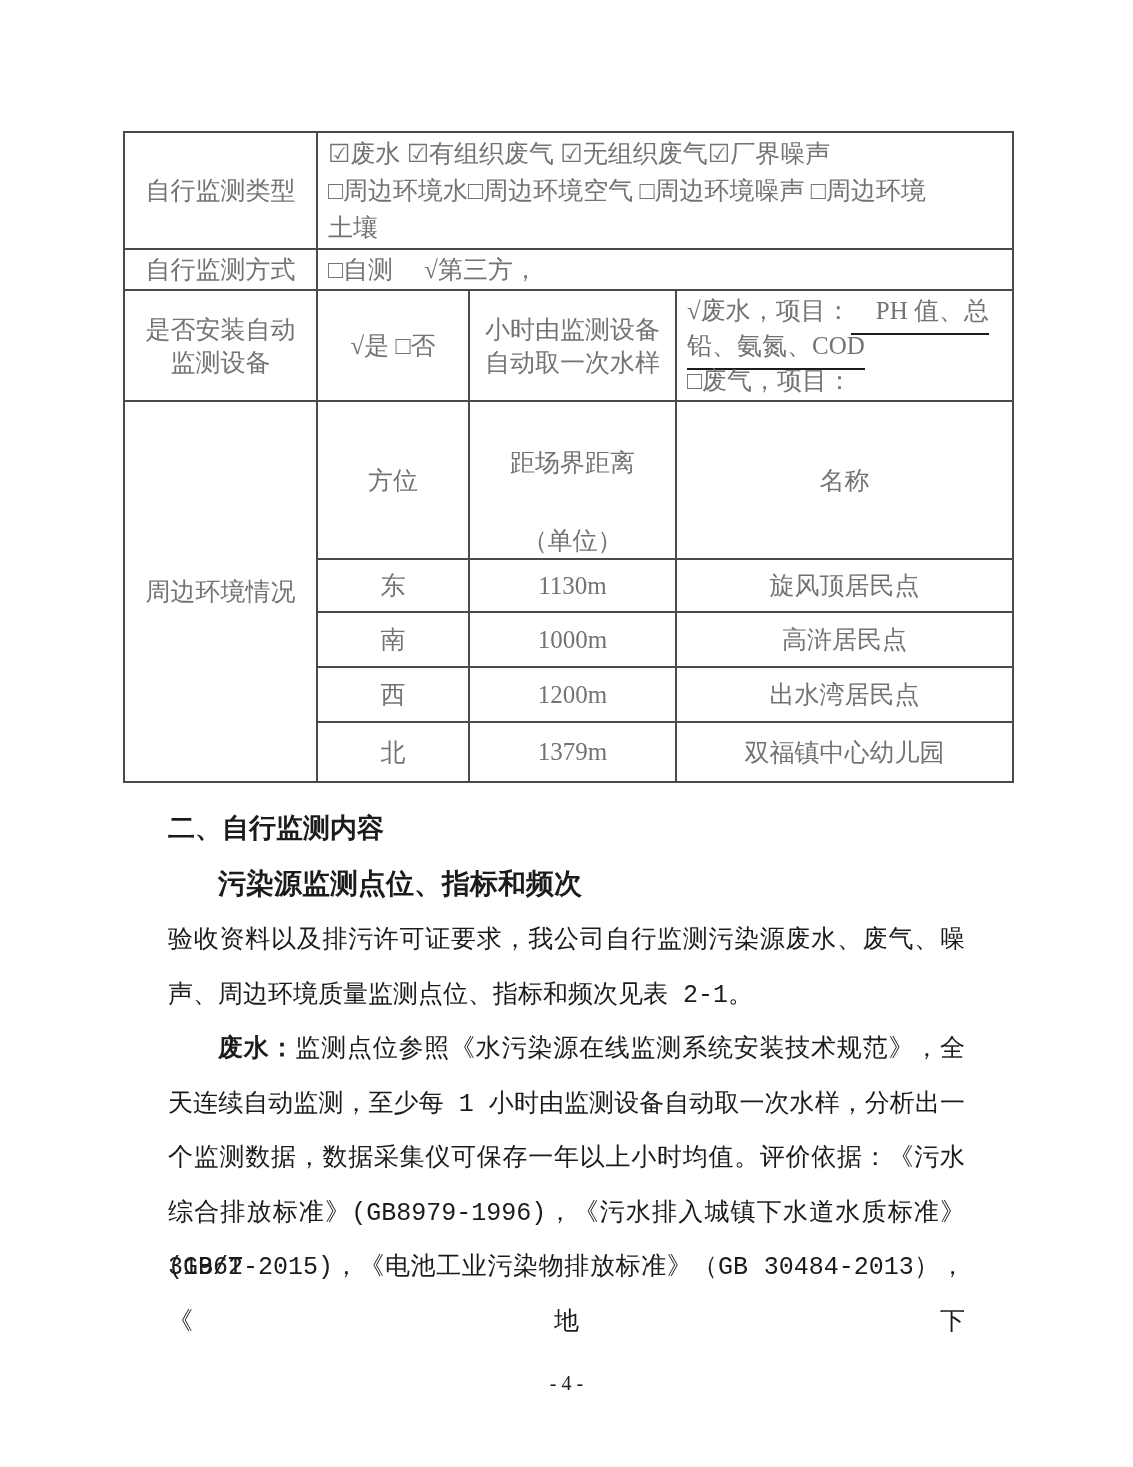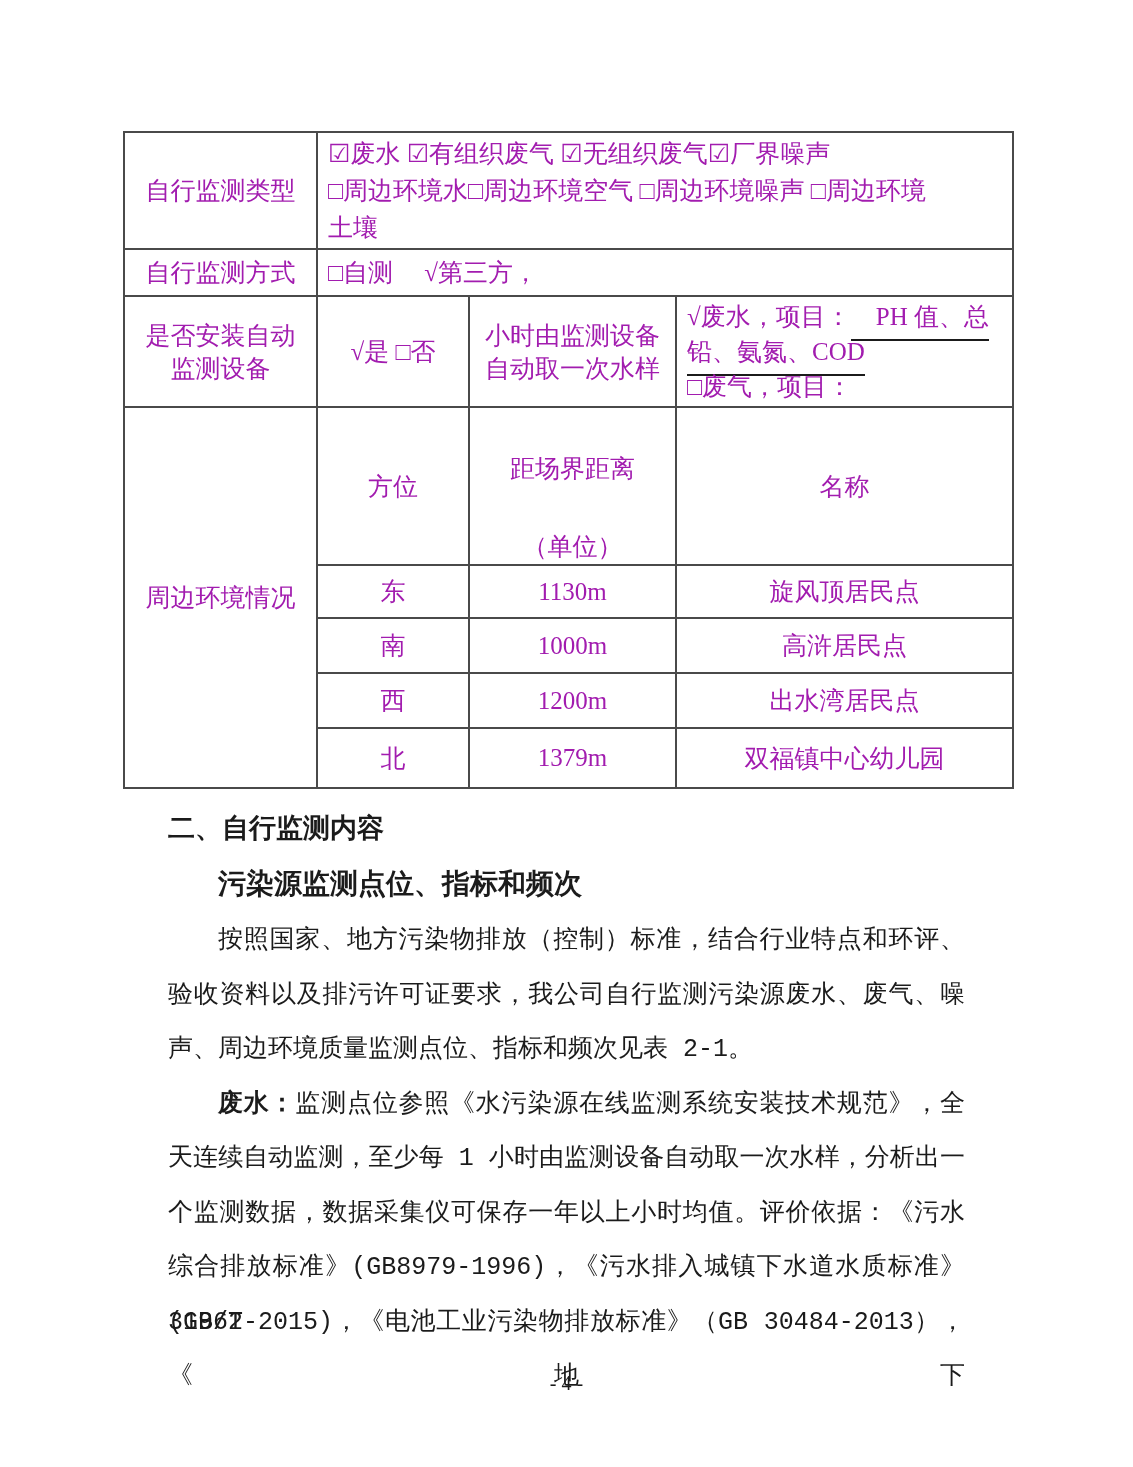--- a/index.html
+++ b/index.html
@@ -23,21 +23,21 @@
     position: absolute;
     left: 123px;
     top: 131px;
     width: 889px;
     border-collapse: collapse;
     table-layout: fixed;
   }
   table.doc-table td {
     border: 2px solid #4a4a4a;
     font-size: 25px;
-    color: #a21caf;
+    color: #737373;
     vertical-align: middle;
   }
   td.label-cell { text-align: center; padding: 0 4px; }
   td.center-cell { text-align: center; padding: 0 4px; }
   td.content-cell { text-align: left; padding: 2px 8px 2px 10px; }
   .narrow-160 { width: 160px; margin: 0 auto; }
   .narrow-185 { width: 185px; margin: 0 auto; }
   .cline { line-height: 37px; white-space: nowrap; }
   .cline3 { line-height: 35px; white-space: nowrap; }
   .hdr-line { line-height: 34px; margin-top: 44px; }
@@ -104,21 +104,21 @@
     <tbody>
         <tr style="height:109px">
       <td class="label-cell">自行监测类型</td>
       <td class="content-cell" colspan="3">
         <div class="cline">☑废水 ☑有组织废气 ☑无组织废气☑厂界噪声</div>
         <div class="cline">□周边环境水□周边环境空气 □周边环境噪声 □周边环境</div>
         <div class="cline">土壤</div>
       </td>
     </tr>
 
-    <tr style="height:47px">
+    <tr style="height:41px">
       <td class="label-cell">自行监测方式</td>
       <td class="content-cell" colspan="3">□自测　 √第三方，</td>
     </tr>
 
     <tr style="height:111px">
       <td class="label-cell">
         <div class="narrow-160">是否安装自动监测设备</div>
       </td>
       <td class="center-cell">√是 □否</td>
       <td class="center-cell">
@@ -168,21 +168,20 @@
       <td class="center-cell">1379m</td>
       <td class="center-cell">双福镇中心幼儿园</td>
     </tr>
   </tbody>
     </table>
 
   <div class="content-block">
     <div class="tline heading">二、自行监测内容</div>
     <div class="tline subheading">污染源监测点位、指标和频次</div>
 
-    <div class="tline justify indent">按照国家、地方污染物排放（控制）标准，结合行业特点和环评、</div>
     <div class="tline justify">验收资料以及排污许可证要求，我公司自行监测污染源废水、废气、噪</div>
     <div class="tline">声、周边环境质量监测点位、指标和频次见表 2-1。</div>
 
     <div class="tline justify indent">
       <span class="bold">废水：</span><span>监测点位参照《水污染源在线监测系统安装技术规范》，全</span>
     </div>
     <div class="tline justify">天连续自动监测，至少每 1 小时由监测设备自动取一次水样，分析出一</div>
     <div class="tline justify">个监测数据，数据采集仪可保存一年以上小时均值。评价依据：《污水</div>
     <div class="tline justify">综合排放标准》(GB8979-1996)，《污水排入城镇下水道水质标准》(GB/T</div>
     <div class="tline justify">31962-2015)，《电池工业污染物排放标准》（GB 30484-2013），《地下</div>

